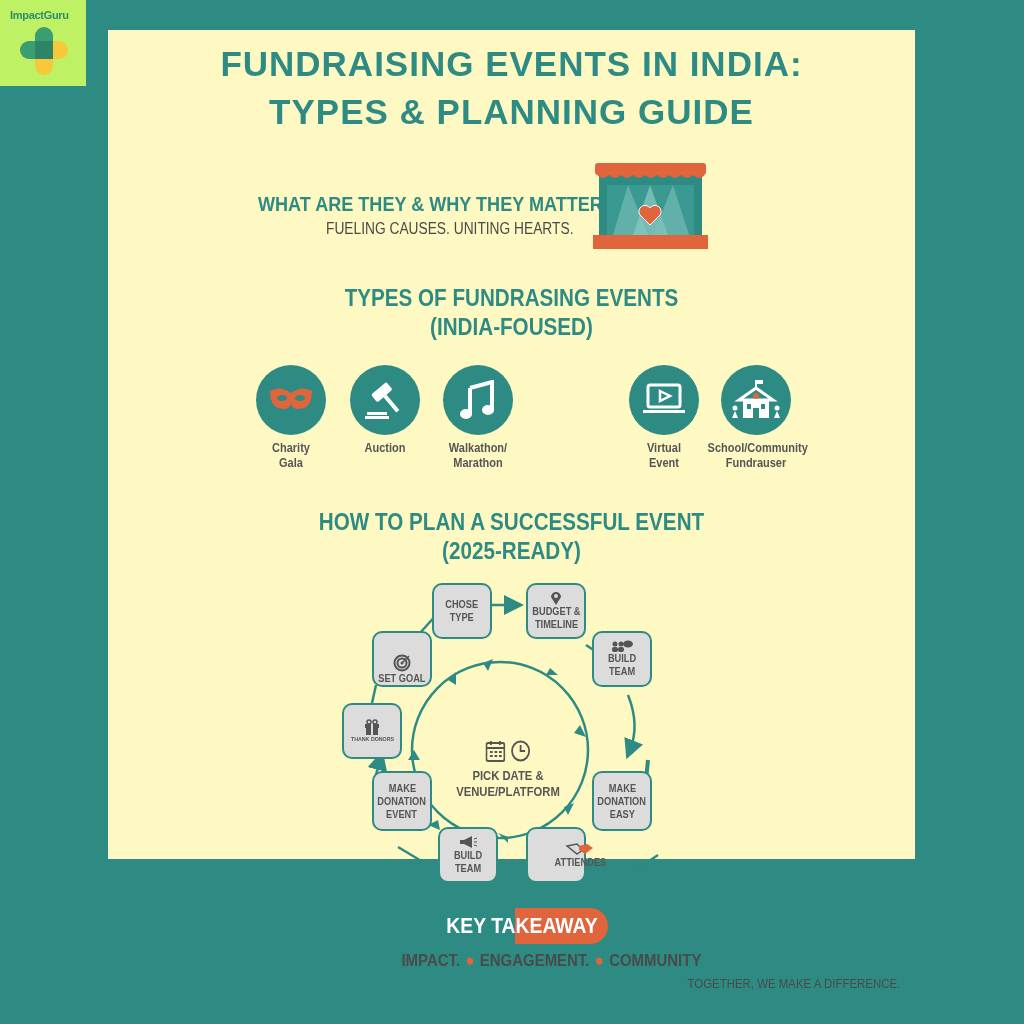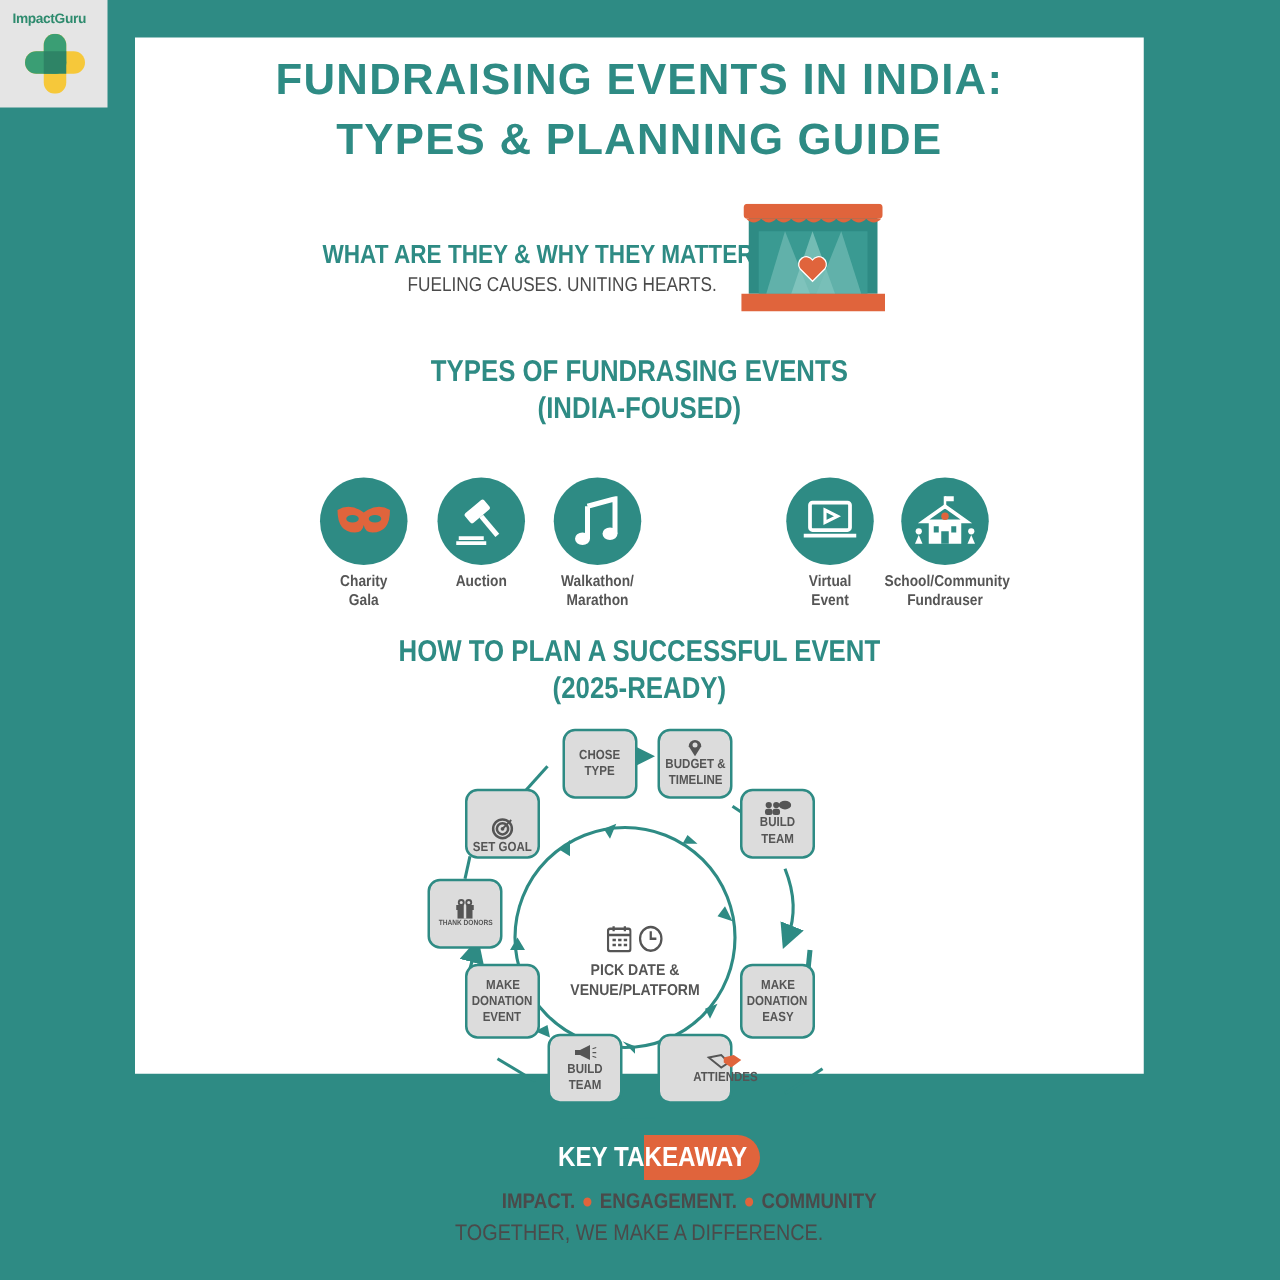--- a/index.html
+++ b/index.html
@@ -1,39 +1,39 @@
 <!DOCTYPE html>
 <html><head>
 <meta charset="utf-8">
 <style>
   html,body{margin:0;padding:0;}
   body{width:1024px;height:1024px;background:#2e8b84;position:relative;overflow:hidden;font-family:"Liberation Sans","DejaVu Sans",sans-serif;}
-  .logo{position:absolute;left:0;top:0;width:86px;height:86px;background:#e5e5e5;}
+  .logo{position:absolute;left:0;top:0;width:86px;height:86px;background:#bef264;}
   .logo-text{position:absolute;left:10px;top:9px;font-size:11px;font-weight:bold;color:#2e8b6e;letter-spacing:-0.3px;}
   .logo-plus{position:absolute;left:20px;top:27px;width:48px;height:48px;}
-  .panel{position:absolute;left:108px;top:30px;width:807px;height:829px;background:#ffffff;}
+  .panel{position:absolute;left:108px;top:30px;width:807px;height:829px;background:#fef9c3;}
   .title{position:absolute;left:0;width:807px;text-align:center;color:#2e8b84;font-weight:bold;font-size:35px;letter-spacing:1px;}
   .h2{position:absolute;left:0;width:807px;text-align:center;color:#2e8b84;font-weight:bold;font-size:24px;transform:scaleX(0.86);}
   .why-title{position:absolute;left:150px;top:162px;color:#2e8b84;font-weight:bold;font-size:21px;transform-origin:left;transform:scaleX(0.86);white-space:nowrap;}
   .why-sub{position:absolute;left:218px;top:190px;color:#4a4a4a;font-size:16px;transform-origin:left;transform:scaleX(0.86);white-space:nowrap;}
   .stage{position:absolute;left:485px;top:133px;width:115px;height:88px;}
-  .types{position:absolute;left:140px;top:352px;width:560px;height:110px;}
+  .types{position:absolute;left:140px;top:335px;width:560px;height:110px;}
   .type{position:absolute;top:0;width:110px;text-align:center;}
   .type .circ{width:70px;height:70px;border-radius:50%;background:#2e8b84;margin:0 auto;display:flex;align-items:center;justify-content:center;}
   .type .lbl{margin-top:6px;font-size:12.5px;font-weight:bold;color:#555;line-height:15px;transform:scaleX(0.88);}
   .cycle{position:absolute;left:220px;top:545px;width:340px;height:320px;}
   .box{position:absolute;width:60px;height:56px;background:#dcdcdc;border:2.5px solid #2e8b84;border-radius:10px;display:flex;flex-direction:column;align-items:center;justify-content:center;text-align:center;color:#555;font-weight:bold;font-size:10.5px;line-height:13px;box-sizing:border-box;}
   .box span{transform:scaleX(0.88);display:block;}
   .center-text{position:absolute;left:110px;top:165px;width:140px;text-align:center;color:#555;font-weight:bold;font-size:12.5px;line-height:16px;transform:scaleX(0.9);}
   .key{position:absolute;left:307px;top:878px;width:193px;height:36px;border-radius:18px;overflow:hidden;background:linear-gradient(90deg,#2e8b84 0%,#2e8b84 52%,#e0643c 52%,#e0643c 100%);display:flex;align-items:center;justify-content:flex-end;}
   .key span{color:#fff;font-weight:bold;font-size:22px;transform:scaleX(0.88);display:block;}
   .pillars{position:absolute;left:0;top:921px;width:807px;text-align:center;color:#4a4a4a;font-weight:bold;font-size:17px;padding-left:40px;}
   .pillars .inner{display:inline-block;transform:scaleX(0.88);}
   .dot{color:#e0643c;margin:0 6px;}
-  .tagline{position:absolute;left:0;top:946px;width:807px;text-align:center;color:#4a4a4a;font-size:18px;}
+  .tagline{position:absolute;left:0;top:946px;width:807px;text-align:right;color:#4a4a4a;font-size:13px;}
   .tagline span{display:inline-block;transform:scaleX(0.88);}
 </style>
 </head>
 <body>
 
 <div class="logo">
   <div class="logo-text">ImpactGuru</div>
   <svg class="logo-plus" viewBox="0 0 48 48">
     <rect x="15" y="0" width="18" height="48" rx="9" fill="#f6c83a"></rect>
     <rect x="0" y="14" width="48" height="18" rx="9" fill="#f6c83a"></rect>
@@ -172,21 +172,21 @@
       <path d="M48 110 L44 128" stroke="#2e8b84" stroke-width="2.5"></path>
       <path d="M48 200 L52 185" stroke="#2e8b84" stroke-width="2.5" marker-end="url(#ah)"></path>
       <path d="M70 272 L100 290" stroke="#2e8b84" stroke-width="2.5"></path>
       <path d="M258 70 L270 78" stroke="#2e8b84" stroke-width="2.5"></path>
       <path d="M300 120 Q312 150 302 175" stroke="#2e8b84" stroke-width="2.5" fill="none" marker-end="url(#ah)"></path>
       <path d="M320 185 L316 225" stroke="#2e8b84" stroke-width="4"></path>
       <path d="M330 280 L300 300" stroke="#2e8b84" stroke-width="2.5"></path>
       <path d="M196 320 L178 320" stroke="#2e8b84" stroke-width="2.5" marker-end="url(#ah)"></path>
     </svg>
 
-    <div class="box" style="left:122px;top:8px;">
+    <div class="box" style="left:104px;top:8px;">
       <span>CHOSE</span>
       <span>TYPE</span>
     </div>
     <div class="box" style="left:198px;top:8px;">
       <svg width="12" height="14" viewBox="0 0 12 14">
           <path d="M6 14 L1 6 A5 5 0 1 1 11 6 Z" fill="#555"></path>
           <circle cx="6" cy="5" r="2" fill="#dcdcdc"></circle>
         </svg>
       <span>BUDGET &amp;</span>
       <span>TIMELINE</span>

